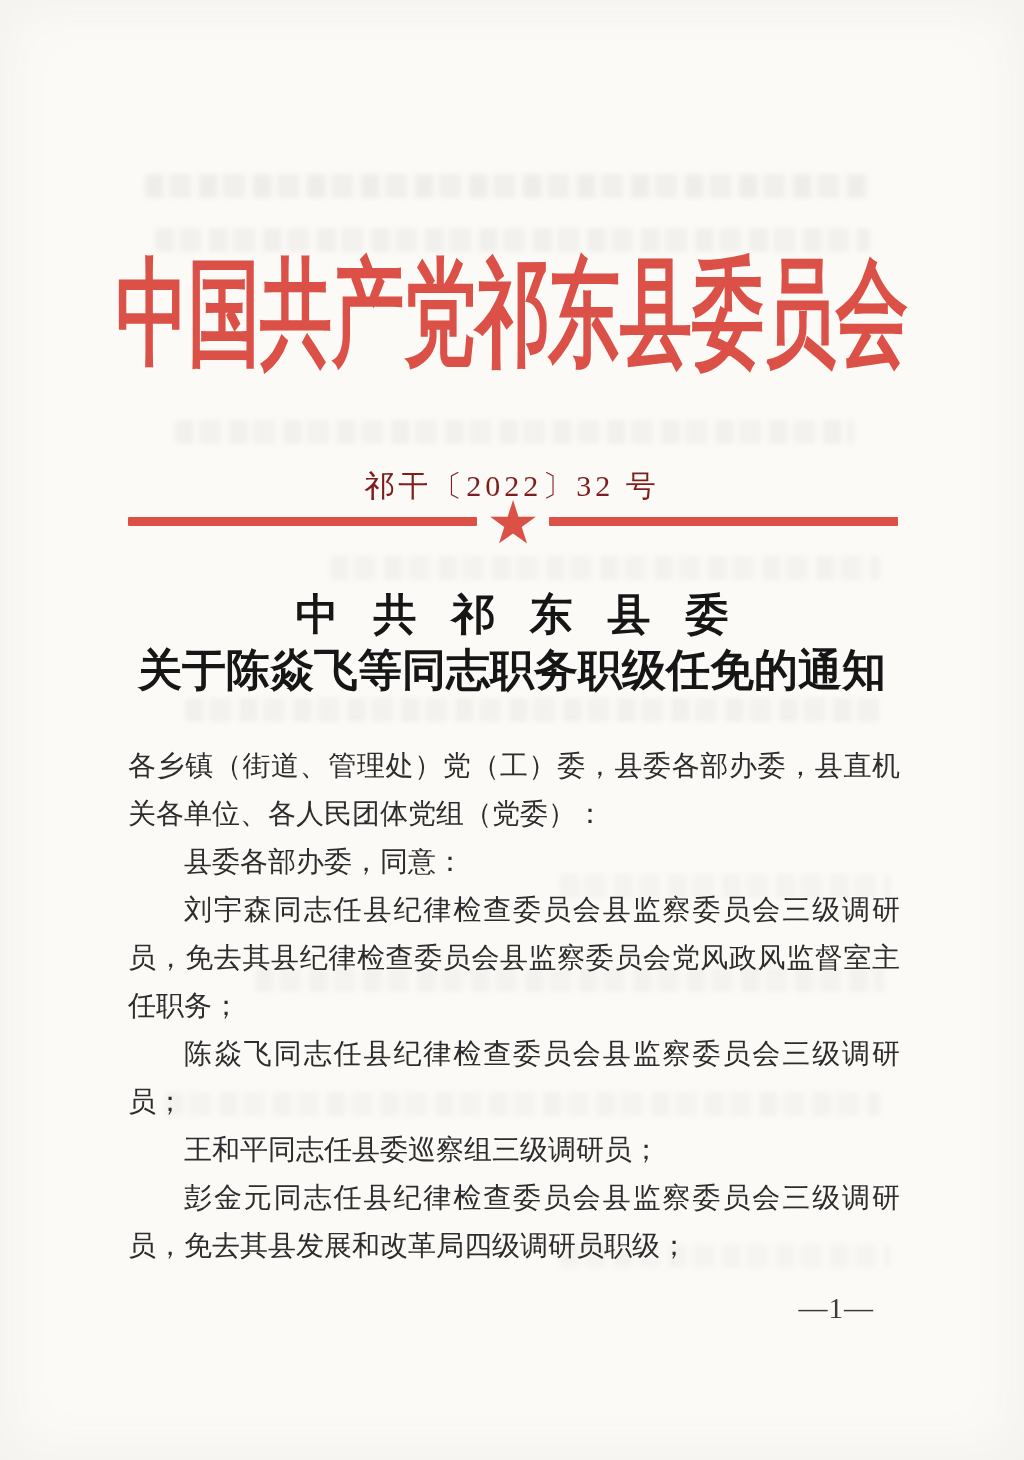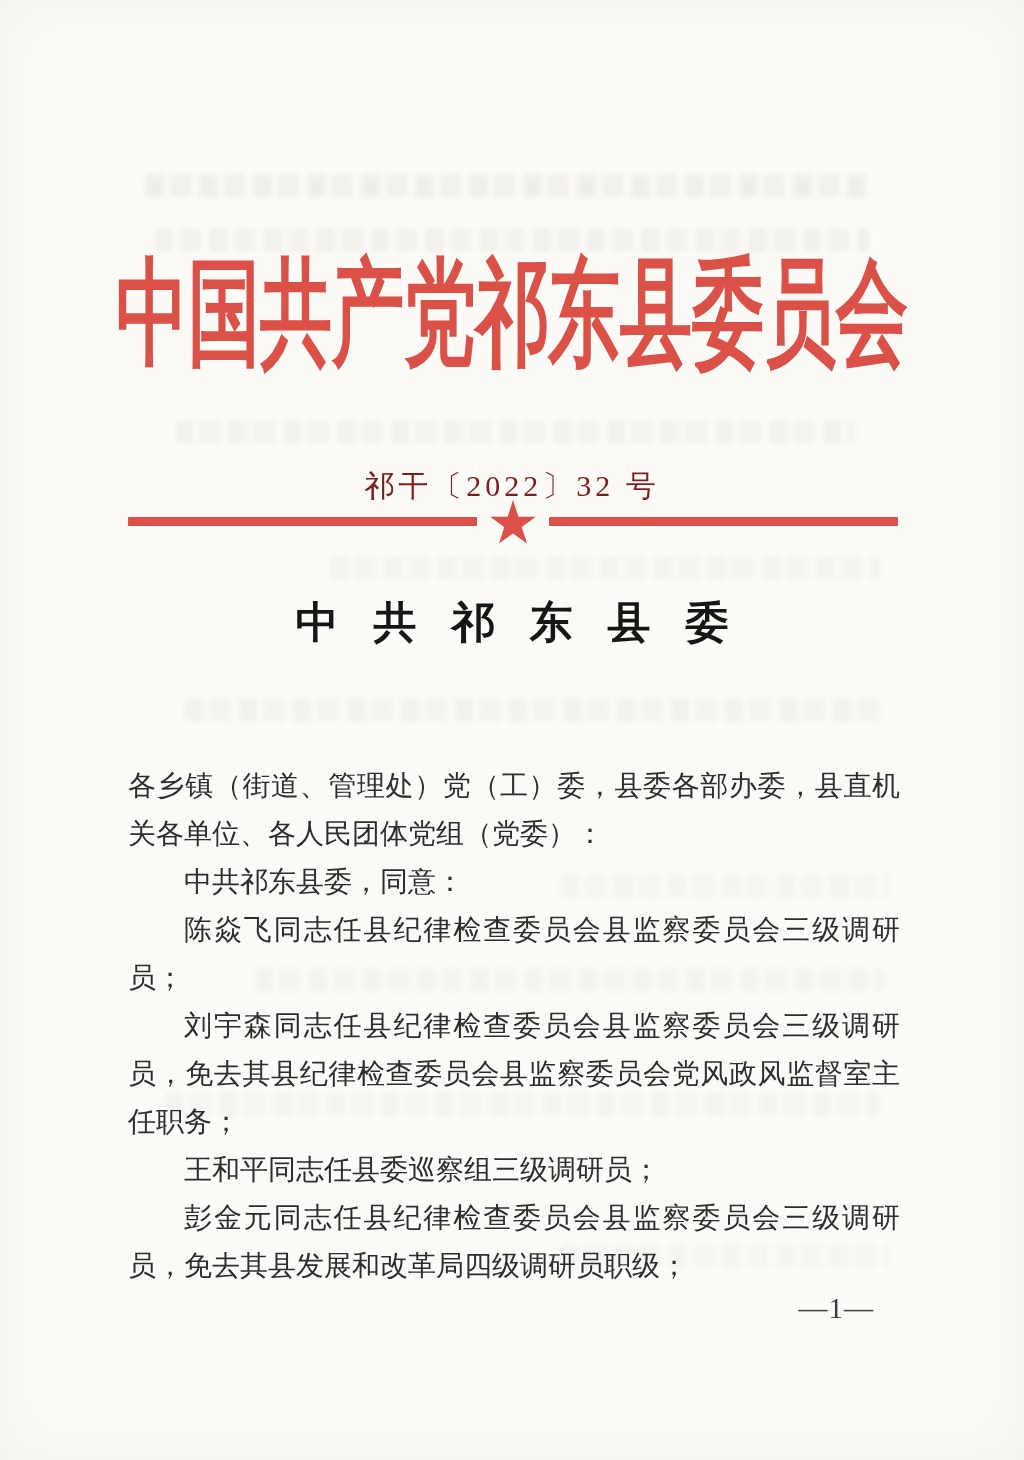--- a/index.html
+++ b/index.html
@@ -79,21 +79,20 @@
     transform: translateY(2px);
   }
 
   .doc-title {
     position: absolute;
     top: 590px;
     left: 0;
     width: 100%;
     text-align: center;
     color: var(--title-ink, #161616);
-    margin-top: 8px;
   }
   .doc-title .t1 {
     font-size: 43px;
     font-weight: 700;
     letter-spacing: 35px;
     padding-left: 35px; 
     line-height: 1.15;
     white-space: nowrap;
   }
   .doc-title .t2 {
@@ -109,21 +108,21 @@
     top: 742px;
     left: 128px;
     width: 772px;
     font-size: 28px;
     line-height: 48px;
     color: var(--ink, #2d2d2d);
     text-align: justify;
     text-justify: inter-ideograph;
   }
   .body-text p { margin: 0; text-indent: 2em; }
-  .body-text p.salutation { text-indent: 0; margin-top: 20px; }
+  .body-text p.salutation { text-indent: 0; }
 
   .page-number {
     position: absolute;
     top: 1292px;
     right: 150px;
     font-size: 29px;
     color: #3c3c3c;
     letter-spacing: 1px;
   }
 </style>
@@ -147,26 +146,27 @@
   <div class="ref-number">祁干〔2022〕32 号</div>
 
   <div class="divider">
     <span class="line"></span>
     <span class="star">★</span>
     <span class="line"></span>
   </div>
 
   <div class="doc-title">
     <div class="t1">中共祁东县委</div>
+    <div class="t2">关于陈焱飞等同志职务职级任免的通知</div>
   </div>
 
   <div class="body-text">
     <p class="salutation">各乡镇（街道、管理处）党（工）委，县委各部办委，县直机关各单位、各人民团体党组（党委）：</p>
-    <p>中共祁东县委，同意：</p>
+    <p>县委各部办委，同意：</p>
+    <p>刘宇森同志任县纪律检查委员会县监察委员会三级调研员，免去其县纪律检查委员会县监察委员会党风政风监督室主任职务；</p>
     <p>陈焱飞同志任县纪律检查委员会县监察委员会三级调研员；</p>
-    <p>刘宇森同志任县纪律检查委员会县监察委员会三级调研员，免去其县纪律检查委员会县监察委员会党风政风监督室主任职务；</p>
     <p>王和平同志任县委巡察组三级调研员；</p>
     <p>彭金元同志任县纪律检查委员会县监察委员会三级调研员，免去其县发展和改革局四级调研员职级；</p>
   </div>
 
   <div class="page-number">—1—</div>
 
 </div>
 
 </body></html>

